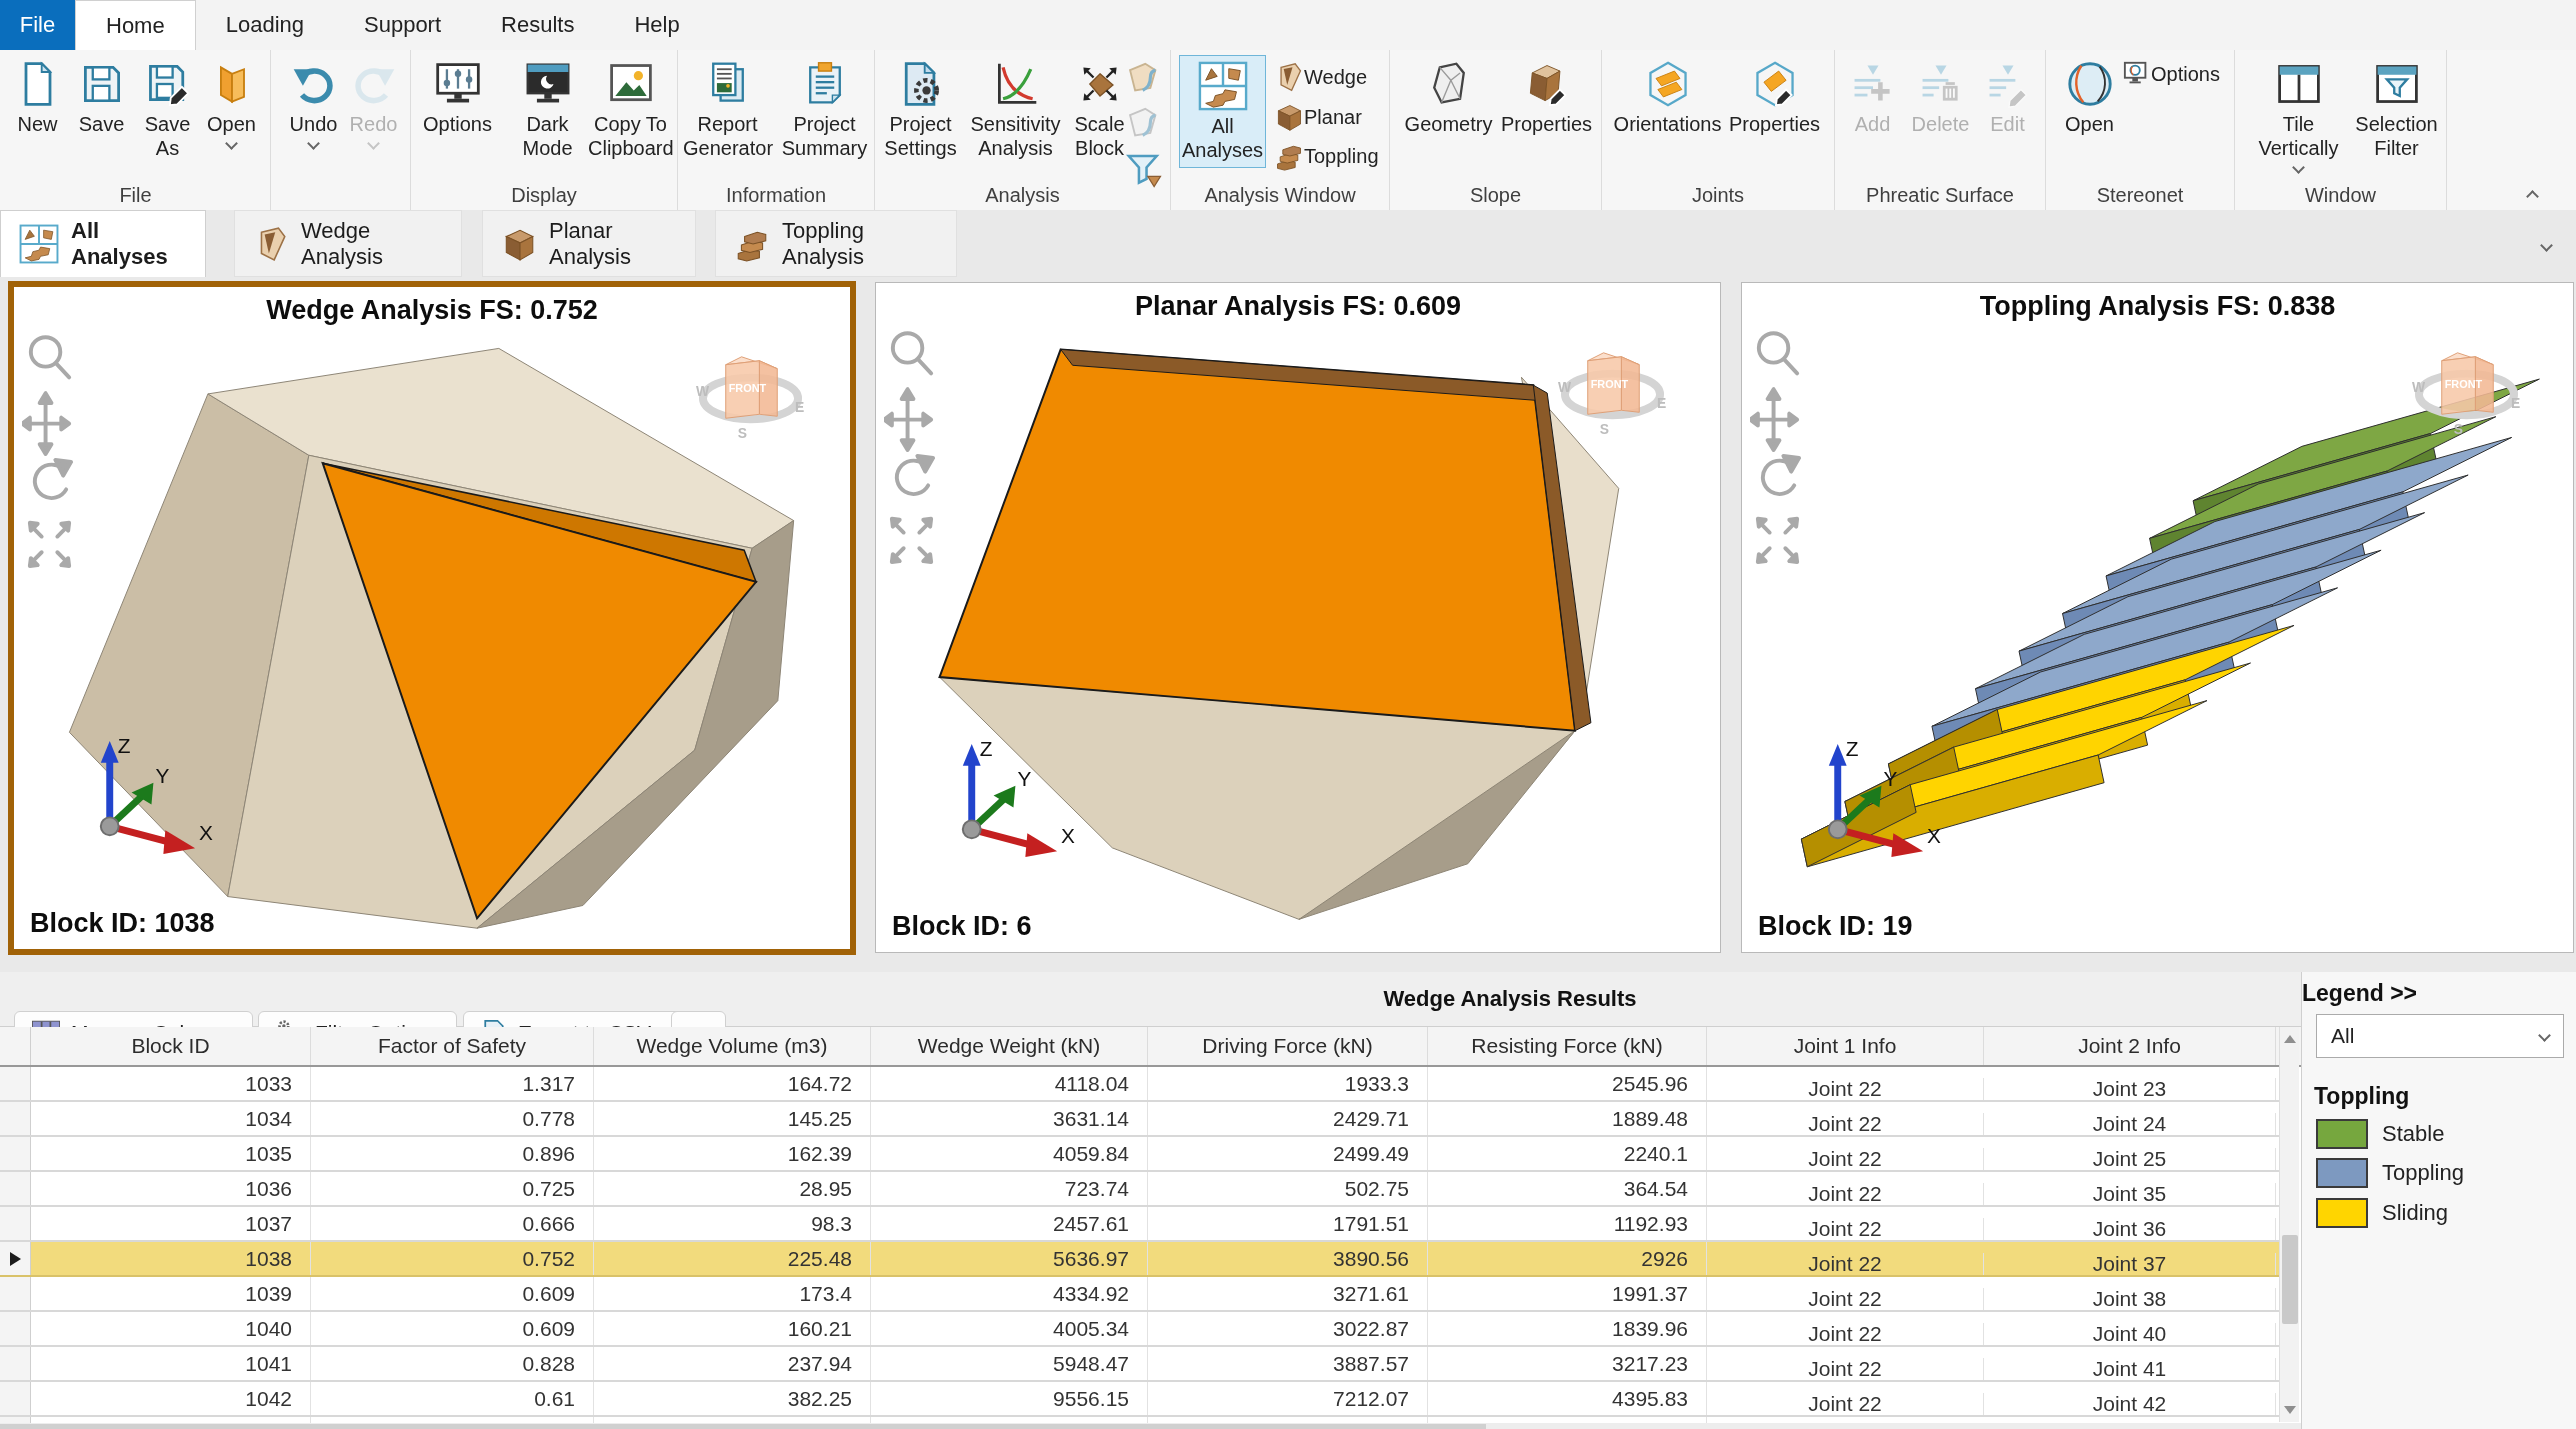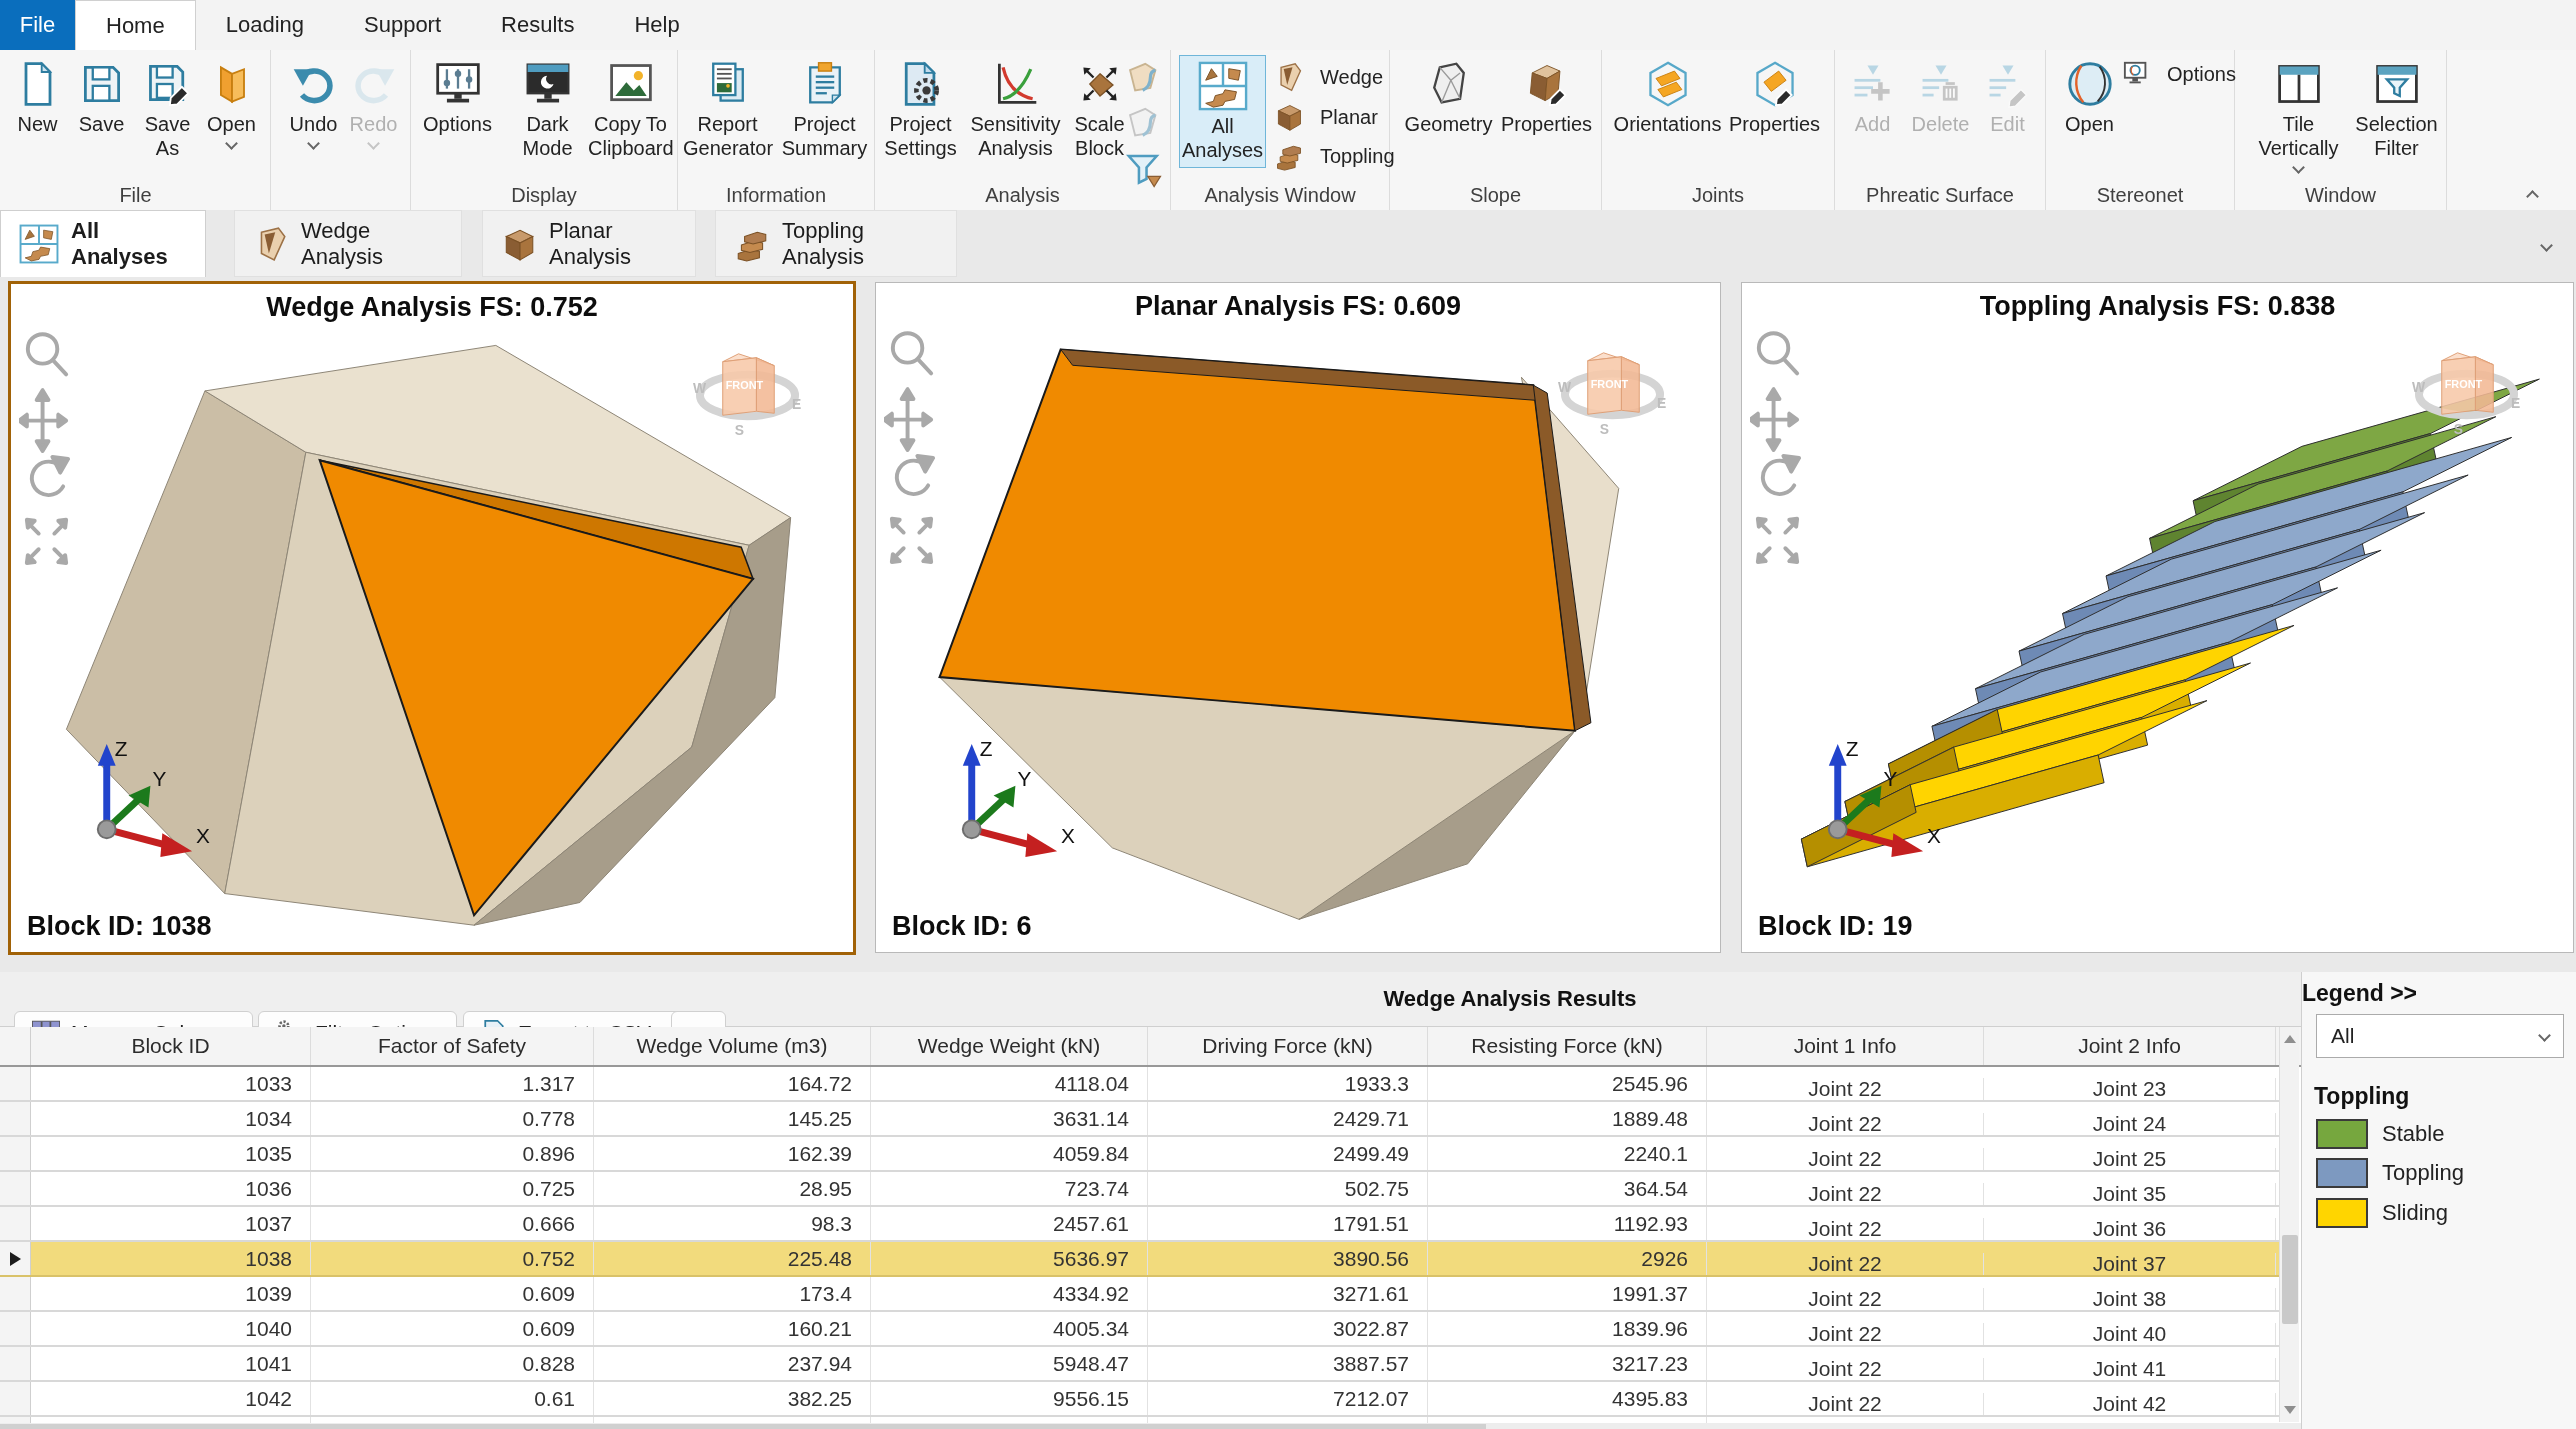--- a/index.html
+++ b/index.html
@@ -22,32 +22,32 @@
   .rcaption { position:absolute; bottom:4px; left:0; right:0; text-align:center; font-size:20px; color:#3f3f3f; }
   .rbtn { position:absolute; top:8px; display:flex; flex-direction:column; align-items:center; cursor:pointer; }
   .rbtn .ric { width:52px; height:52px; display:flex; align-items:center; justify-content:center; }
   .rbtn .rlbl { font-size:20px; line-height:24px; text-align:center; color:#232323; margin-top:2px; }
   .rbtn.disabled .rlbl { color:#b0b0b0; }
   .rbtn.disabled .ric { opacity:.45; }
   .chev { display:inline-block; width:9px; height:9px; border-right:2px solid #666; border-bottom:2px solid #666;
           transform:rotate(45deg); margin-top:3px; }
   .chev.up { transform:rotate(-135deg); }
   .bigsel { background:#d9edf8; border:1px solid #6fb6d9; }
-  .smallrow { position:absolute; display:flex; align-items:center; gap:16px; cursor:pointer; }
+  .smallrow { position:absolute; display:flex; align-items:center; gap:0; cursor:pointer; }
   .smallrow .slbl { font-size:20px; color:#232323; }
 
   
   .doctabs { position:absolute; left:0; top:210px; width:2576px; height:67px; background:#e9e9e9; }
   .dtab { position:absolute; top:0; height:67px; display:flex; align-items:center; gap:12px;
           padding:0 18px; font-size:22px; color:#1c1c1c; cursor:pointer; background:#f1f1f1; border:1px solid #e0e0e0; }
   .dtab.active { background:#fff; border:1px solid #cfcfcf; border-bottom:none; font-weight:bold; }
 
   
   .panel { position:absolute; background:#fff; }
-  .panel.sel { border:3px solid #a16207;text-decoration:underline; }
+  .panel.sel { border:6px solid #a16207;text-decoration:underline; }
   .panel.unsel { border:1px solid #b9b9b9; }
   .ptitle { position:absolute; top:8px; left:0; right:0; text-align:center; font-size:27px; font-weight:bold; color:#0d0d0d; }
   .blockid { position:absolute; left:16px; bottom:10px; font-size:27px; font-weight:bold; color:#0d0d0d; }
   .ptools { position:absolute; left:8px; top:40px; }
   .pcube  { position:absolute; top:48px; }
   .ptriad { position:absolute; left:54px; bottom:79px; }
   .pshape { position:absolute; left:0; top:0; }
 
   
   .rtoolbar { position:absolute; left:0; top:972px; width:2301px; height:55px; background:#efefef;

